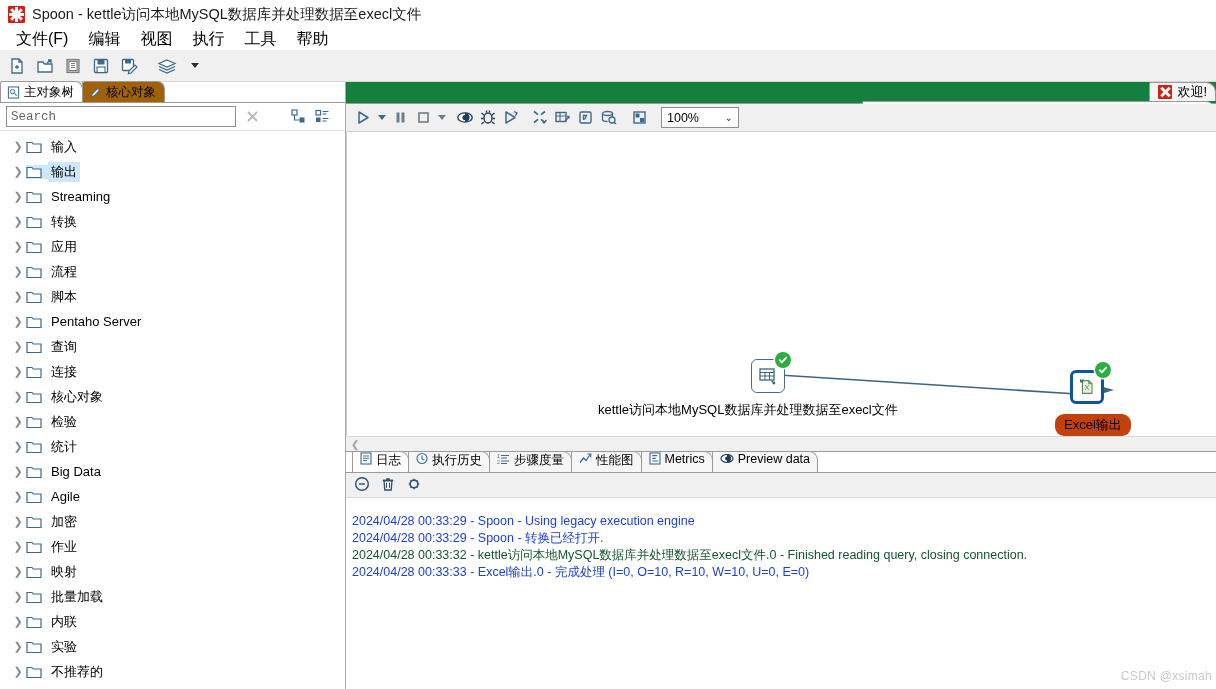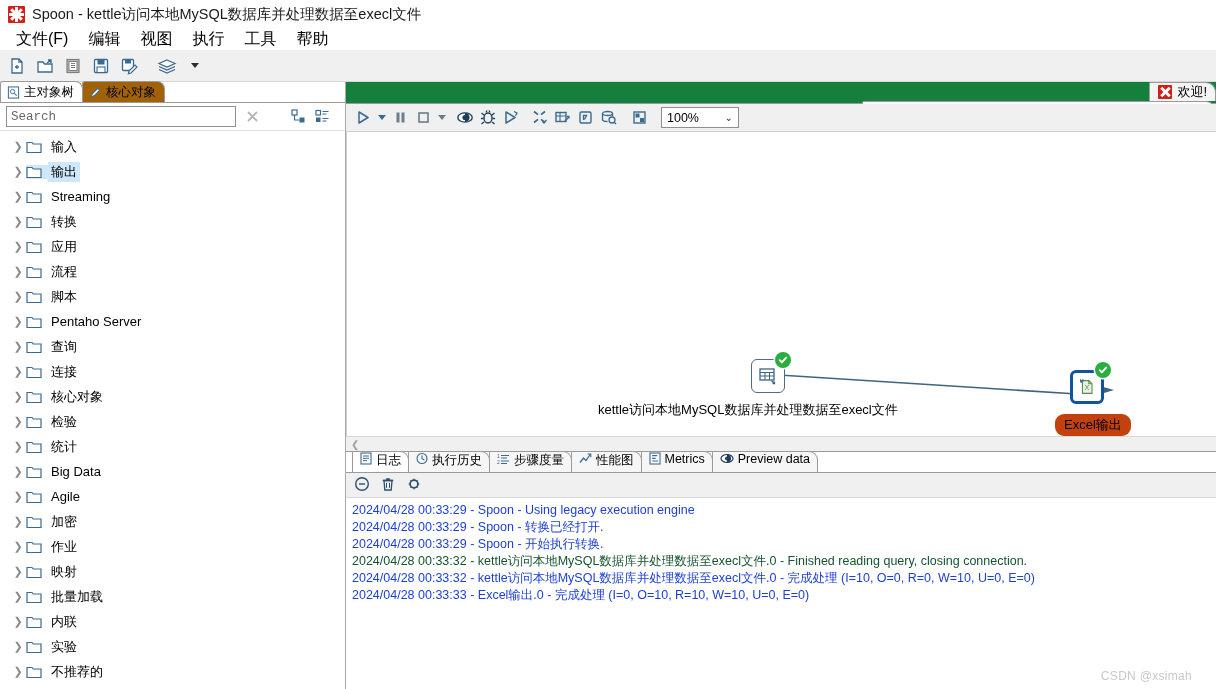--- a/index.html
+++ b/index.html
@@ -209,21 +209,21 @@
   }
   .log-area {
     flex:1; overflow:hidden; position:relative; background:#ffffff;
     padding: 4px 0 0 6px;
   }
   .log-line {
     font-size: 12.5px; line-height: 17px; color: #1c3fd6;
     white-space: nowrap; font-family: "Liberation Sans", sans-serif;
   }
   .watermark {
-    position:absolute; right: 24px; bottom: 6px;
+    position:absolute; right: 4px; bottom: 6px;
     color:#c9c9c9; font-size: 12px; letter-spacing: .3px;
   }
 </style>
 </head>
 <body>
 
 <div id="app">
 
   <div class="titlebar">
     <div class="app-logo">
@@ -748,25 +748,23 @@
           <div>
             <svg width="16" height="16" viewBox="0 0 16 16">
                 <path d="M8 2.3l1 1.3h-2zM8 13.7l-1-1.3h2zM2.3 8l1.3-1v2zM13.7 8l-1.3 1V7z" fill="#2c4f6e"></path>
                 <path d="M4 4l1.6.5-1.1 1.1zM12 12l-1.6-.5 1.1-1.1zM12 4l-.5 1.6-1.1-1.1zM4 12l.5-1.6 1.1 1.1z" fill="#2c4f6e"></path>
                 <circle cx="8" cy="8" r="3.9" fill="none" stroke="#2c4f6e" stroke-width="1.7"></circle>
               </svg>
           </div>
         </div>
 
         <div class="log-area" id="logarea">
-          <div class="log-line" style="color: rgb(28, 63, 214);">2024/04/28 00:33:29 - Spoon - Using legacy execution engine</div>
+          <div class="log-line" style="color: rgb(28, 63, 214); margin-top: 11px;">2024/04/28 00:33:29 - Spoon - Using legacy execution engine</div>
             <div class="log-line" style="color: rgb(28, 63, 214);">2024/04/28 00:33:29 - Spoon - 转换已经打开.</div>
-            <div class="log-line" style="color: rgb(28, 63, 214);">2024/04/28 00:33:29 - Spoon - 开始执行转换.</div>
             <div class="log-line" style="color: #14532d;">2024/04/28 00:33:32 - kettle访问本地MySQL数据库并处理数据至execl文件.0 - Finished reading query, closing connection.</div>
-            <div class="log-line" style="color: rgb(28, 63, 214);">2024/04/28 00:33:32 - kettle访问本地MySQL数据库并处理数据至execl文件.0 - 完成处理 (I=10, O=0, R=0, W=10, U=0, E=0)</div>
             <div class="log-line" style="color: rgb(28, 63, 214);">2024/04/28 00:33:33 - Excel输出.0 - 完成处理 (I=0, O=10, R=10, W=10, U=0, E=0)</div>
             <div class="watermark">CSDN @xsimah</div>
         </div>
       </div>
 
     </div>
   </div>
 </div>
 
 </body></html>

